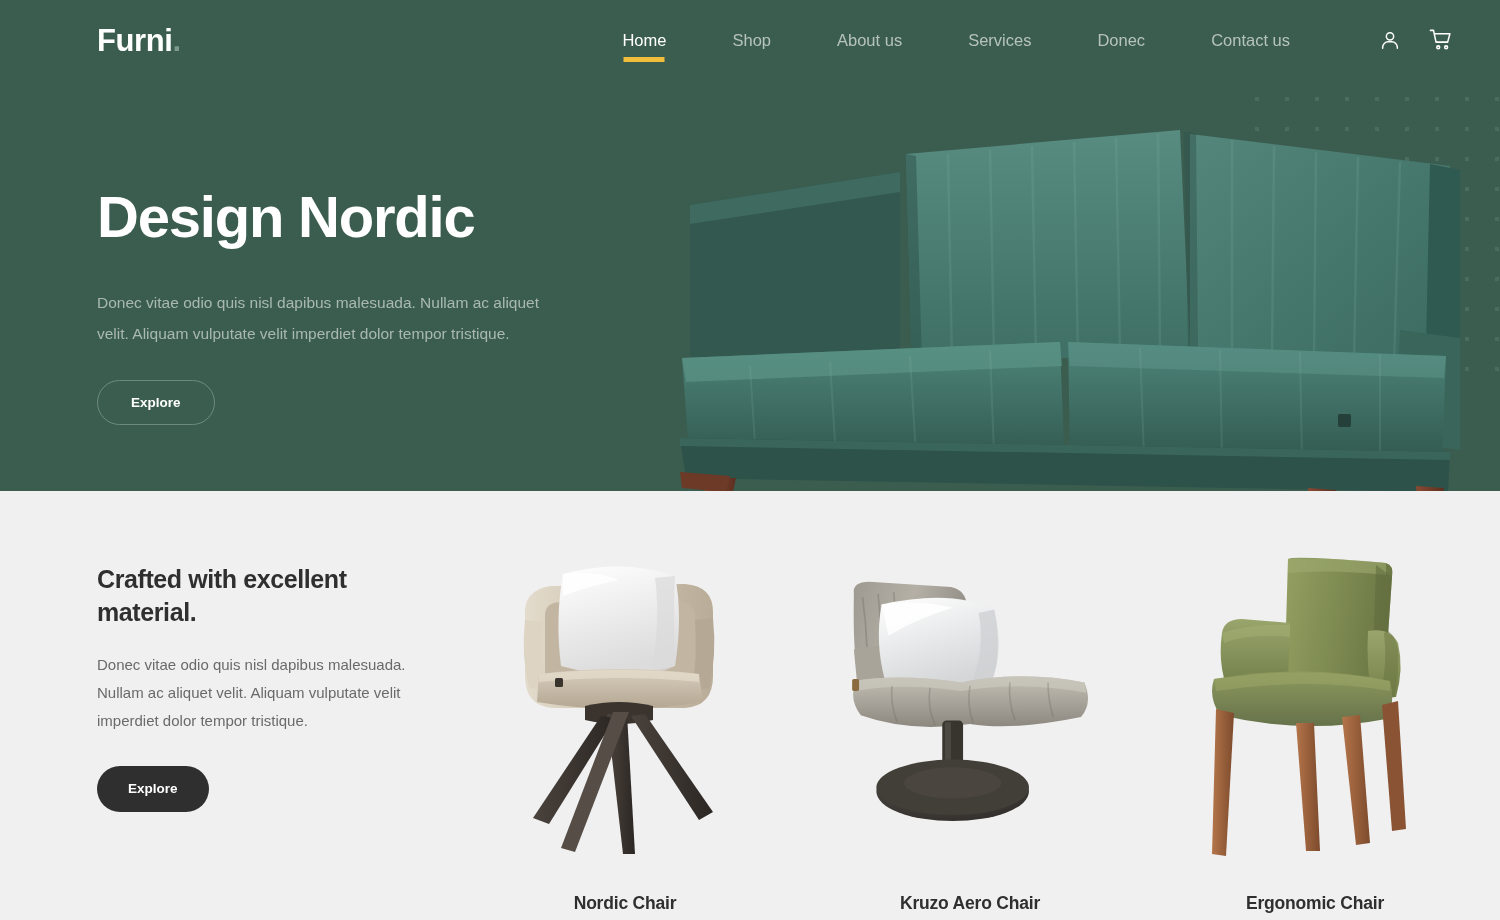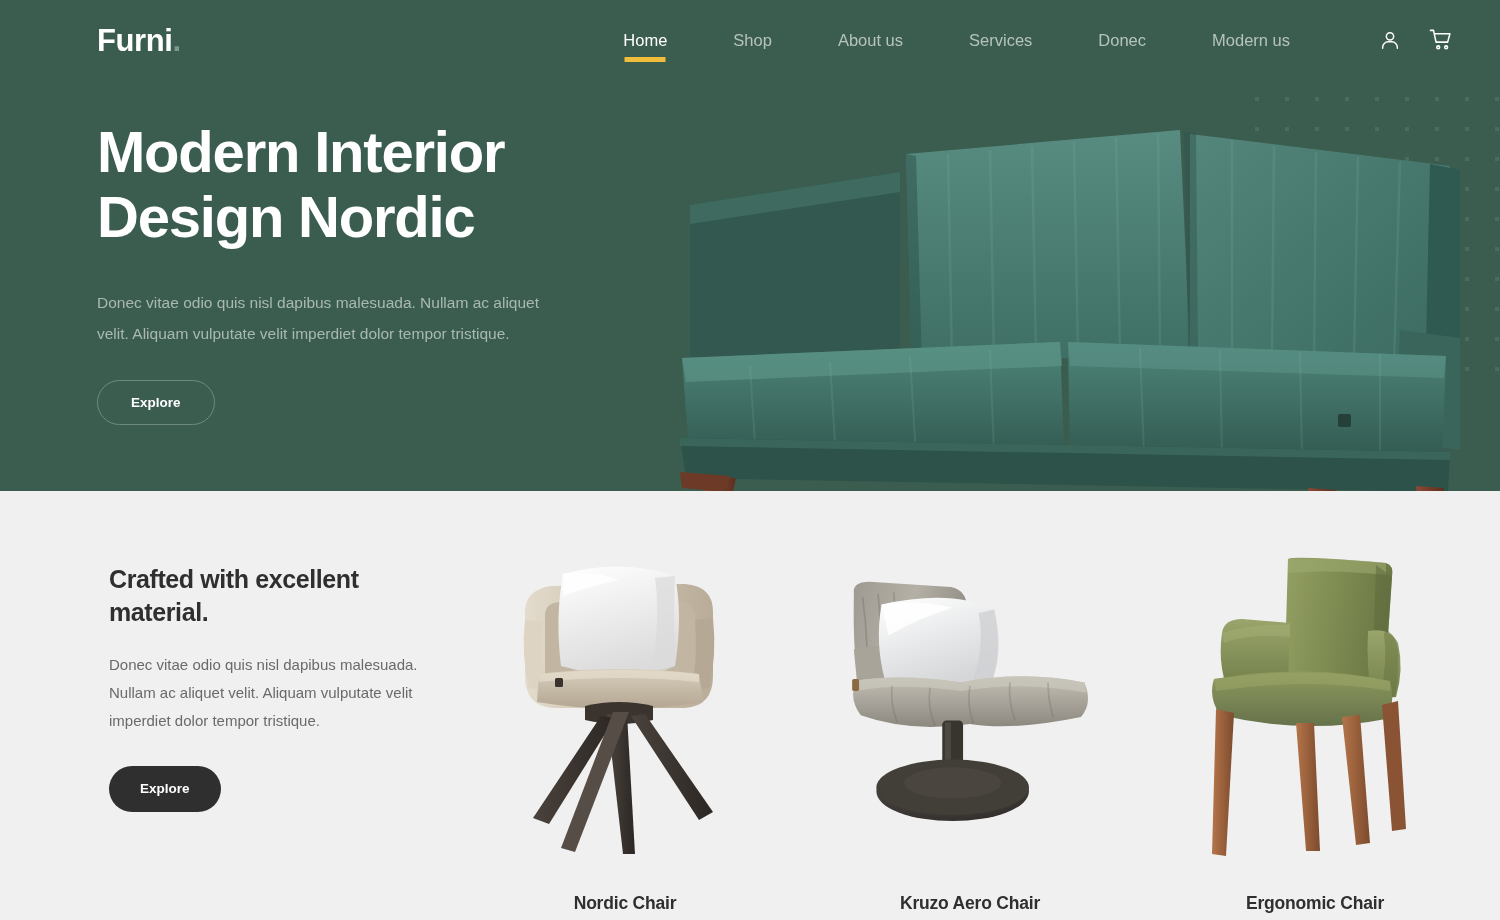--- a/index.html
+++ b/index.html
@@ -171,21 +171,20 @@
     height: 429px;
     background: #f0f0f0;
     padding-left: 97px;
   }
 
   .feature-copy {
     position: absolute;
     left: 97px;
     top: 72px;
     width: 340px;
-    margin-left: 12px;
   }
 
   .feature-title {
     font-size: 25px;
     font-weight: 700;
     color: #2f2f2f;
     letter-spacing: -0.4px;
     line-height: 1.3;
   }
 
@@ -319,21 +318,21 @@
     <div class="logo">
       <span>Furni</span><span class="dot">.</span>
     </div>
 
     <div class="nav-links">
       <a class="nav-item active">Home</a>
       <a class="nav-item">Shop</a>
       <a class="nav-item">About us</a>
       <a class="nav-item">Services</a>
       <a class="nav-item">Donec</a>
-      <a class="nav-item">Modern us</a>
+      <a class="nav-item">Contact us</a>
     </div>
 
     <div class="nav-icons">
       <span>
         <svg width="22" height="22" viewBox="0 0 24 24" fill="none" stroke="#ffffff" stroke-width="1.6" stroke-linecap="round" stroke-linejoin="round">
           <circle cx="12" cy="8" r="4"></circle>
           <path d="M4 21v-1a6 6 0 0 1 6-6h4a6 6 0 0 1 6 6v1"></path>
         </svg>
       </span>
       <span>
@@ -341,21 +340,21 @@
           <path d="M1.5 2h3.2l2.6 12.2h12.1l2.3-8.6H6.2"></path>
           <circle cx="9.6" cy="19.6" r="1.5"></circle>
           <circle cx="17.8" cy="19.6" r="1.5"></circle>
         </svg>
       </span>
     </div>
   </nav>
 
   <div class="hero-copy">
     <h1 class="hero-title">
-      <span>Modern Interior</span><br>
+      <br>
       <span>Design Nordic</span>
     </h1>
     <p class="hero-text">Donec vitae odio quis nisl dapibus malesuada. Nullam ac aliquet velit. Aliquam vulputate velit imperdiet dolor tempor tristique.</p>
     <div class="hero-buttons">
       <button class="btn btn-outline">Explore</button>
     </div>
   </div>
 </section>
 
 <section class="features">

